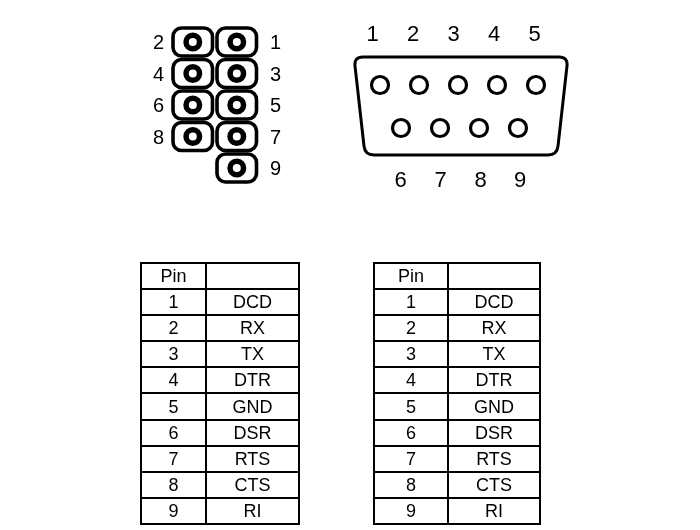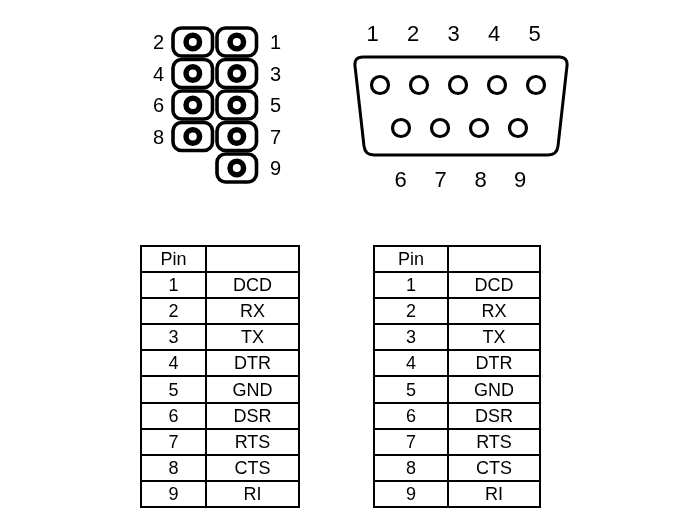--- a/index.html
+++ b/index.html
@@ -27,20 +27,21 @@
   }
   .hdr-label { font-size: 20px; }
   .db9-label { font-size: 22px; }
 
   .pin-table {
     position: absolute;
     border-collapse: collapse;
     table-layout: fixed;
     background: #ffffff;
     color: #000000;
+    margin-top: 17px;
   }
   .pin-table td {
     border: 2px solid #000000;
     text-align: center;
     vertical-align: middle;
     font-size: 18px;
     padding: 0;
     line-height: 1;
   }
   #table-left  { left: 140px; top: 245px; width: 158px; height: 263px; }

